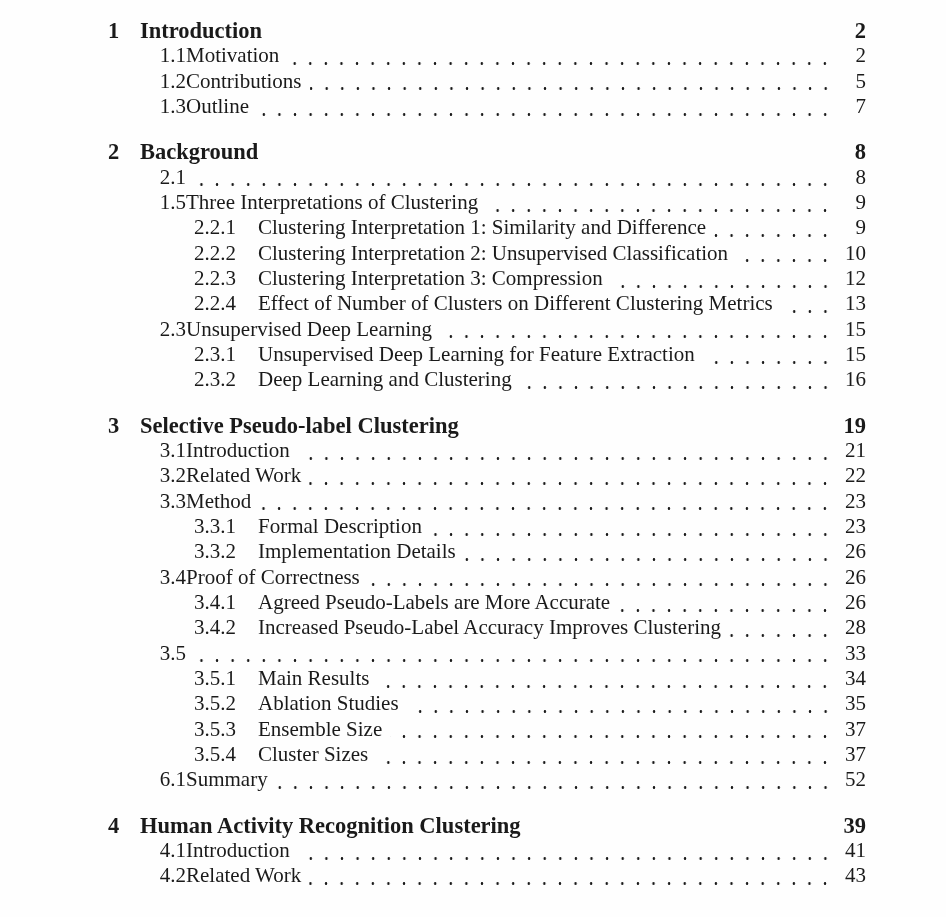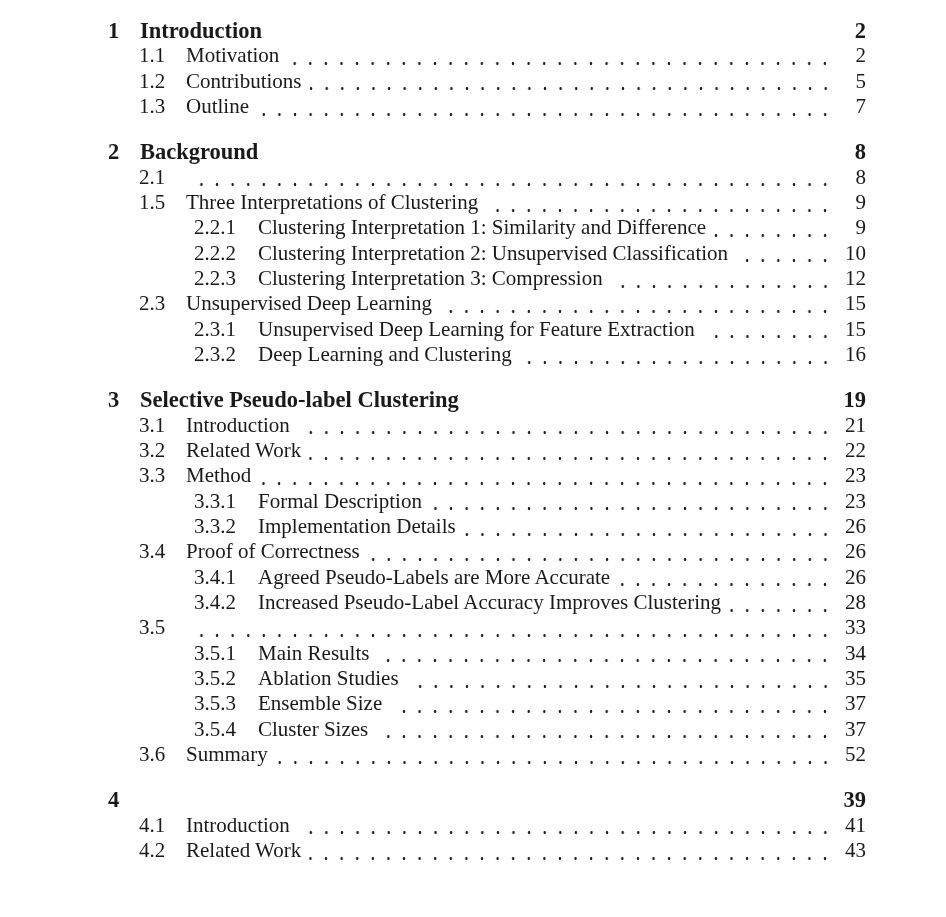--- a/index.html
+++ b/index.html
@@ -32,21 +32,21 @@
     margin-top: 20px;
   }
   .row.chapter:first-child {
     margin-top: 0;
   }
   .num {
     flex: 0 0 auto;
   }
   .chapter .num { width: 32px; }
   .level2 { padding-left: 31px; }
-  .level2 .num { width: 47px; }
+  .level2 .num { width: 47px; text-align: right; }
   .level3 { padding-left: 78px; }
   .level3 .num { width: 64px; margin-left: 8px; }
   .title {
     flex: 0 0 auto;
   }
   .leader {
     flex: 1 1 0;
     align-self: stretch;
     margin: 0 7px 0 8px;
     min-width: 10px;
@@ -119,20 +119,26 @@
         <span class="title">Clustering Interpretation 2: Unsupervised Classification</span>
         <span class="leader dotted"></span>
         <span class="pagenum">10</span>
       </div>
       <div class="row level3">
         <span class="num">2.2.3</span>
         <span class="title">Clustering Interpretation 3: Compression</span>
         <span class="leader dotted"></span>
         <span class="pagenum">12</span>
       </div>
+      <div class="row level3">
+        <span class="num">2.2.4</span>
+        <span class="title">Effect of Number of Clusters on Different Clustering Metrics</span>
+        <span class="leader dotted"></span>
+        <span class="pagenum">13</span>
+      </div>
       <div class="row level2">
         <span class="num">2.3</span>
         <span class="title">Unsupervised Deep Learning</span>
         <span class="leader dotted"></span>
         <span class="pagenum">15</span>
       </div>
       <div class="row level3">
         <span class="num">2.3.1</span>
         <span class="title">Unsupervised Deep Learning for Feature Extraction</span>
         <span class="leader dotted"></span>
@@ -221,27 +227,28 @@
         <span class="leader dotted"></span>
         <span class="pagenum">37</span>
       </div>
       <div class="row level3">
         <span class="num">3.5.4</span>
         <span class="title">Cluster Sizes</span>
         <span class="leader dotted"></span>
         <span class="pagenum">37</span>
       </div>
       <div class="row level2">
-        <span class="num">3.6</span>
+        <span class="num">6.1</span>
         <span class="title">Summary</span>
         <span class="leader dotted"></span>
         <span class="pagenum">52</span>
       </div>
       <div class="row chapter">
         <span class="num">4</span>
+        <span class="title">Human Activity Recognition Clustering</span>
         <span class="leader"></span>
         <span class="pagenum">39</span>
       </div>
       <div class="row level2">
         <span class="num">4.1</span>
         <span class="title">Introduction</span>
         <span class="leader dotted"></span>
         <span class="pagenum">41</span>
       </div>
       <div class="row level2">

